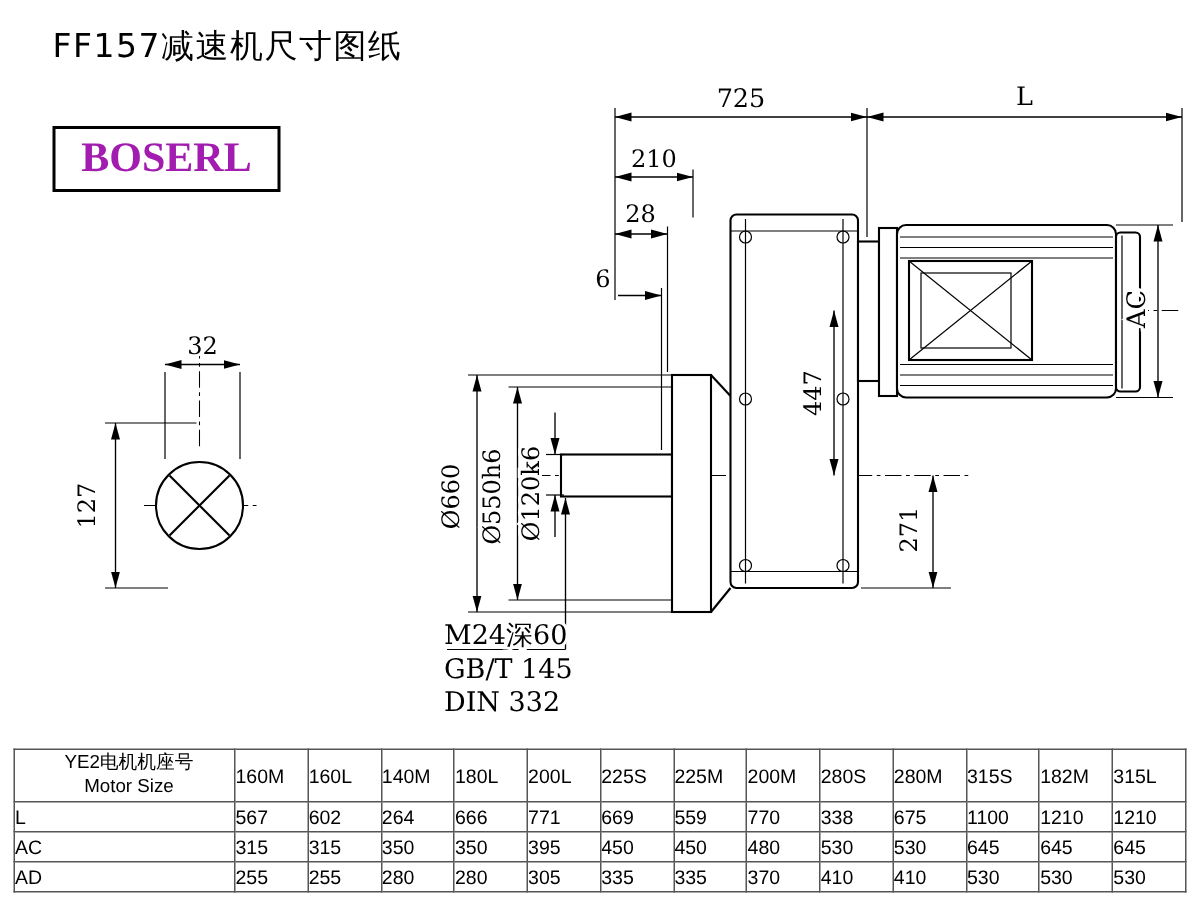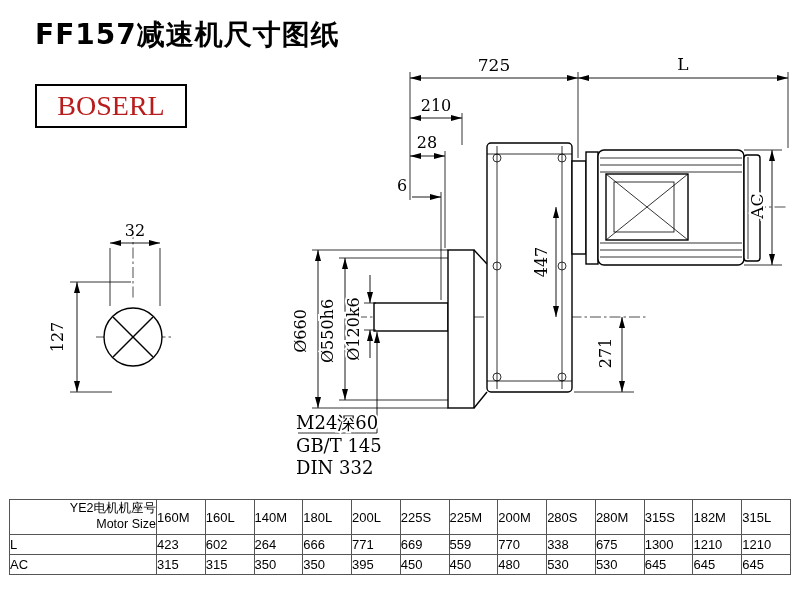--- a/index.html
+++ b/index.html
@@ -1,27 +1,27 @@
 <!DOCTYPE html>
 <html><head>
 <meta charset="utf-8">
 <style>
   html,body{margin:0;padding:0;}
   body{
     width:800px;height:600px;position:relative;background:#fff;overflow:hidden;
     font-family:"Liberation Sans",sans-serif;color:#000;
   }
   .title{
-    position:absolute;left:35px;top:16px;font-size:28px;font-weight:700;
+    position:absolute;left:35px;top:16px;font-size:22px;font-weight:400;
     font-family:"DejaVu Sans",sans-serif;letter-spacing:1px;
   }
   .logo{
     position:absolute;left:35px;top:84px;width:148px;height:40px;
     border:2px solid #000;display:flex;align-items:center;justify-content:center;
-    font-family:"Liberation Serif",serif;font-weight:400;font-size:28px;color:#b91c1c;
+    font-family:"Liberation Serif",serif;font-weight:700;font-size:28px;color:#a21caf;
   }
   svg.drawing{position:absolute;left:0;top:0;}
   .obj{stroke:#000;stroke-width:1.4;fill:none;}
   .objf{stroke:#000;stroke-width:1.4;fill:#fff;}
   .thin{stroke:#000;stroke-width:0.8;fill:none;}
   .dim{stroke:#000;stroke-width:0.9;fill:none;}
   .cl{stroke:#000;stroke-width:0.7;stroke-dasharray:11 3 2.5 3;fill:none;}
   text.dimtext{
     font-family:"DejaVu Serif",serif;font-size:16px;fill:#000;
     stroke:#fff;stroke-width:4px;paint-order:stroke;text-anchor:middle;
@@ -29,21 +29,21 @@
   text.big{font-size:17px;}
   text.note{font-size:18px;text-anchor:start;}
   .table-wrap{position:absolute;left:9px;top:499px;}
   table{border-collapse:collapse;table-layout:fixed;width:782px;background:#fff;}
   th,td{
     border:1px solid #555;text-align:left;font-size:13px;font-weight:400;
     padding:0;height:19px;white-space:nowrap;overflow:hidden;
   }
   tr.hdr th{height:34px;}
   th.first,td.first{width:140px;}
-  th.first{text-align:right;padding-left:6px;font-size:12.5px;line-height:1.25;}
+  th.first{text-align:center;padding-left:6px;font-size:12.5px;line-height:1.25;}
 </style>
 </head>
 <body>
 
 <svg class="drawing" width="800" height="600" viewBox="0 0 800 600">
   <defs>
     <marker id="arr" markerUnits="userSpaceOnUse" markerWidth="12" markerHeight="8" refX="11" refY="4" orient="auto-start-reverse">
       <path d="M0,1 L11,4 L0,7 z" fill="#000"></path>
     </marker>
   </defs>
@@ -184,45 +184,61 @@
       <th>225M</th>
       <th>200M</th>
       <th>280S</th>
       <th>280M</th>
       <th>315S</th>
       <th>182M</th>
       <th>315L</th>
     </tr>
     <tr>
       <td class="first">L</td>
-      <td>423</td>
+      <td>567</td>
       <td>602</td>
       <td>264</td>
       <td>666</td>
       <td>771</td>
       <td>669</td>
       <td>559</td>
       <td>770</td>
       <td>338</td>
       <td>675</td>
-      <td>1300</td>
+      <td>1100</td>
       <td>1210</td>
       <td>1210</td>
     </tr>
     <tr>
       <td class="first">AC</td>
       <td>315</td>
       <td>315</td>
       <td>350</td>
       <td>350</td>
       <td>395</td>
       <td>450</td>
       <td>450</td>
       <td>480</td>
       <td>530</td>
       <td>530</td>
       <td>645</td>
       <td>645</td>
       <td>645</td>
     </tr>
+    <tr>
+      <td class="first">AD</td>
+      <td>255</td>
+      <td>255</td>
+      <td>280</td>
+      <td>280</td>
+      <td>305</td>
+      <td>335</td>
+      <td>335</td>
+      <td>370</td>
+      <td>410</td>
+      <td>410</td>
+      <td>530</td>
+      <td>530</td>
+      <td>530</td>
+    </tr>
   </tbody>
     </table>
 </div>
 
 </body></html>

